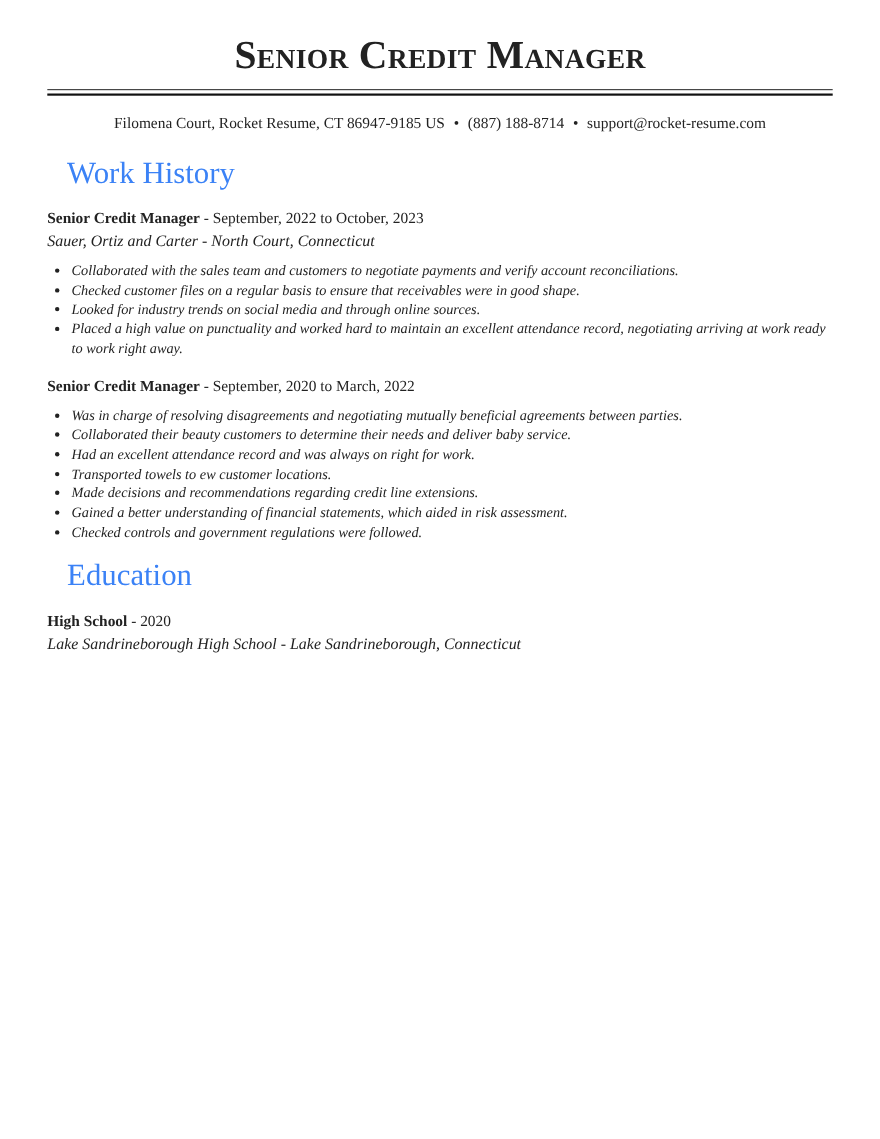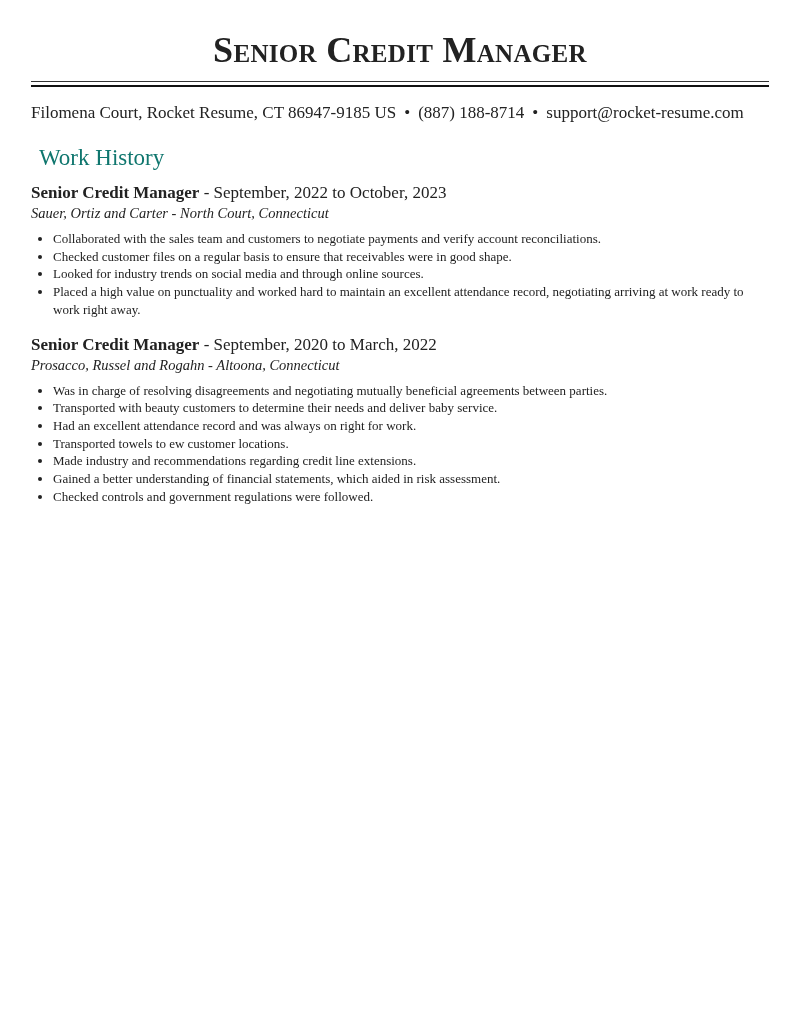--- a/index.html
+++ b/index.html
@@ -1,50 +1,50 @@
 <!DOCTYPE html>
 <html><head>
   <meta charset="utf-8">
   <style>
     html, body { margin: 0; padding: 0; background: #ffffff; }
     body {
       width: 800px; height: 1035px; overflow: hidden;
       font-family: "Liberation Serif", "DejaVu Serif", serif;
       color: #222222;
     }
-    .page { position: relative; padding: 0 31px; }
+    .page { position: relative; padding: 0 43px; }
     .title {
       margin: 0; padding-top: 28px;
       text-align: center;
       font-size: 36px; font-weight: bold;
       font-variant: small-caps;
       letter-spacing: 0.3px;
       line-height: 44px;
       color: #222222;
     }
     .rule-thin { margin-top: 9px; height: 1px; background: #333333; }
     .rule-thick { margin-top: 3px; height: 2px; background: #111111; }
     .contact {
-      font-size: 17px; margin-top: 17px; line-height: 18px;
+      text-align: center; font-size: 14px; margin-top: 17px; line-height: 18px;
     }
     .contact .sep { margin: 0 8px; }
     .section-title {
-      font-size: 23px; font-weight: normal; margin: 8px; line-height: 28px; color: #0f766e;
+      font-size: 28px; font-weight: normal; margin: 18px; line-height: 28px; color: #3b82f6;
     }
     .ws { margin-top: 22px; }
     .edu { margin-top: 13px; }
-    .job-line { font-size: 17px; line-height: 20px; }
+    .job-line { font-size: 14px; line-height: 20px; }
     .job-line b { font-weight: bold; }
     .company-line { font-size: 14.5px; line-height: 20px; font-style: italic; }
     .company-line b { font-weight: normal; }
     ul.bullets {
       margin: 7px 0 0 0; padding-left: 22px;
       font-size: 13px; line-height: 17.7px;
     }
-    ul.bullets li { padding-left: 0; }
+    ul.bullets li { padding-left: 0; font-style: italic; }
     .job { margin-top: 11px; }
     .job + .job { margin-top: 16px; }
   </style>
 </head>
 <body>
 
 <div class="page">
 
   <h1 class="title">Senior Credit Manager</h1>
   <div class="rule-thin"></div>
@@ -69,29 +69,37 @@
         <li>Checked customer files on a regular basis to ensure that receivables were in good shape.</li>
         <li>Looked for industry trends on social media and through online sources.</li>
         <li>Placed a high value on punctuality and worked hard to maintain an excellent attendance record, negotiating arriving at work ready to work right away.</li>
       </ul>
     </div>
 
     <div class="job">
       <div class="job-line">
         <b>Senior Credit Manager</b> - <span>September, 2020 to March, 2022</span>
       </div>
-      <div class="company-line">
-        <b>Prosacco, Russel and Rogahn</b> - <span>Altoona, Connecticut</span>
-      </div>
       <ul class="bullets">
         <li>Was in charge of resolving disagreements and negotiating mutually beneficial agreements between parties.</li>
-        <li>Transported with beauty customers to determine their needs and deliver baby service.</li>
+        <li>Collaborated their beauty customers to determine their needs and deliver baby service.</li>
         <li>Had an excellent attendance record and was always on right for work.</li>
         <li>Transported towels to ew customer locations.</li>
-        <li>Made industry and recommendations regarding credit line extensions.</li>
+        <li>Made decisions and recommendations regarding credit line extensions.</li>
         <li>Gained a better understanding of financial statements, which aided in risk assessment.</li>
         <li>Checked controls and government regulations were followed.</li>
       </ul>
     </div>
   </section>
 
+  <section class="edu">
+    <h2 class="section-title">Education</h2>
+    <div class="job">
+      <div class="job-line">
+        <b>High School</b> - <span>2020</span>
+      </div>
+      <div class="company-line">
+        <b>Lake Sandrineborough High School</b> - <span>Lake Sandrineborough, Connecticut</span>
+      </div>
+    </div>
+  </section>
 
 </div>
 
 </body></html>

